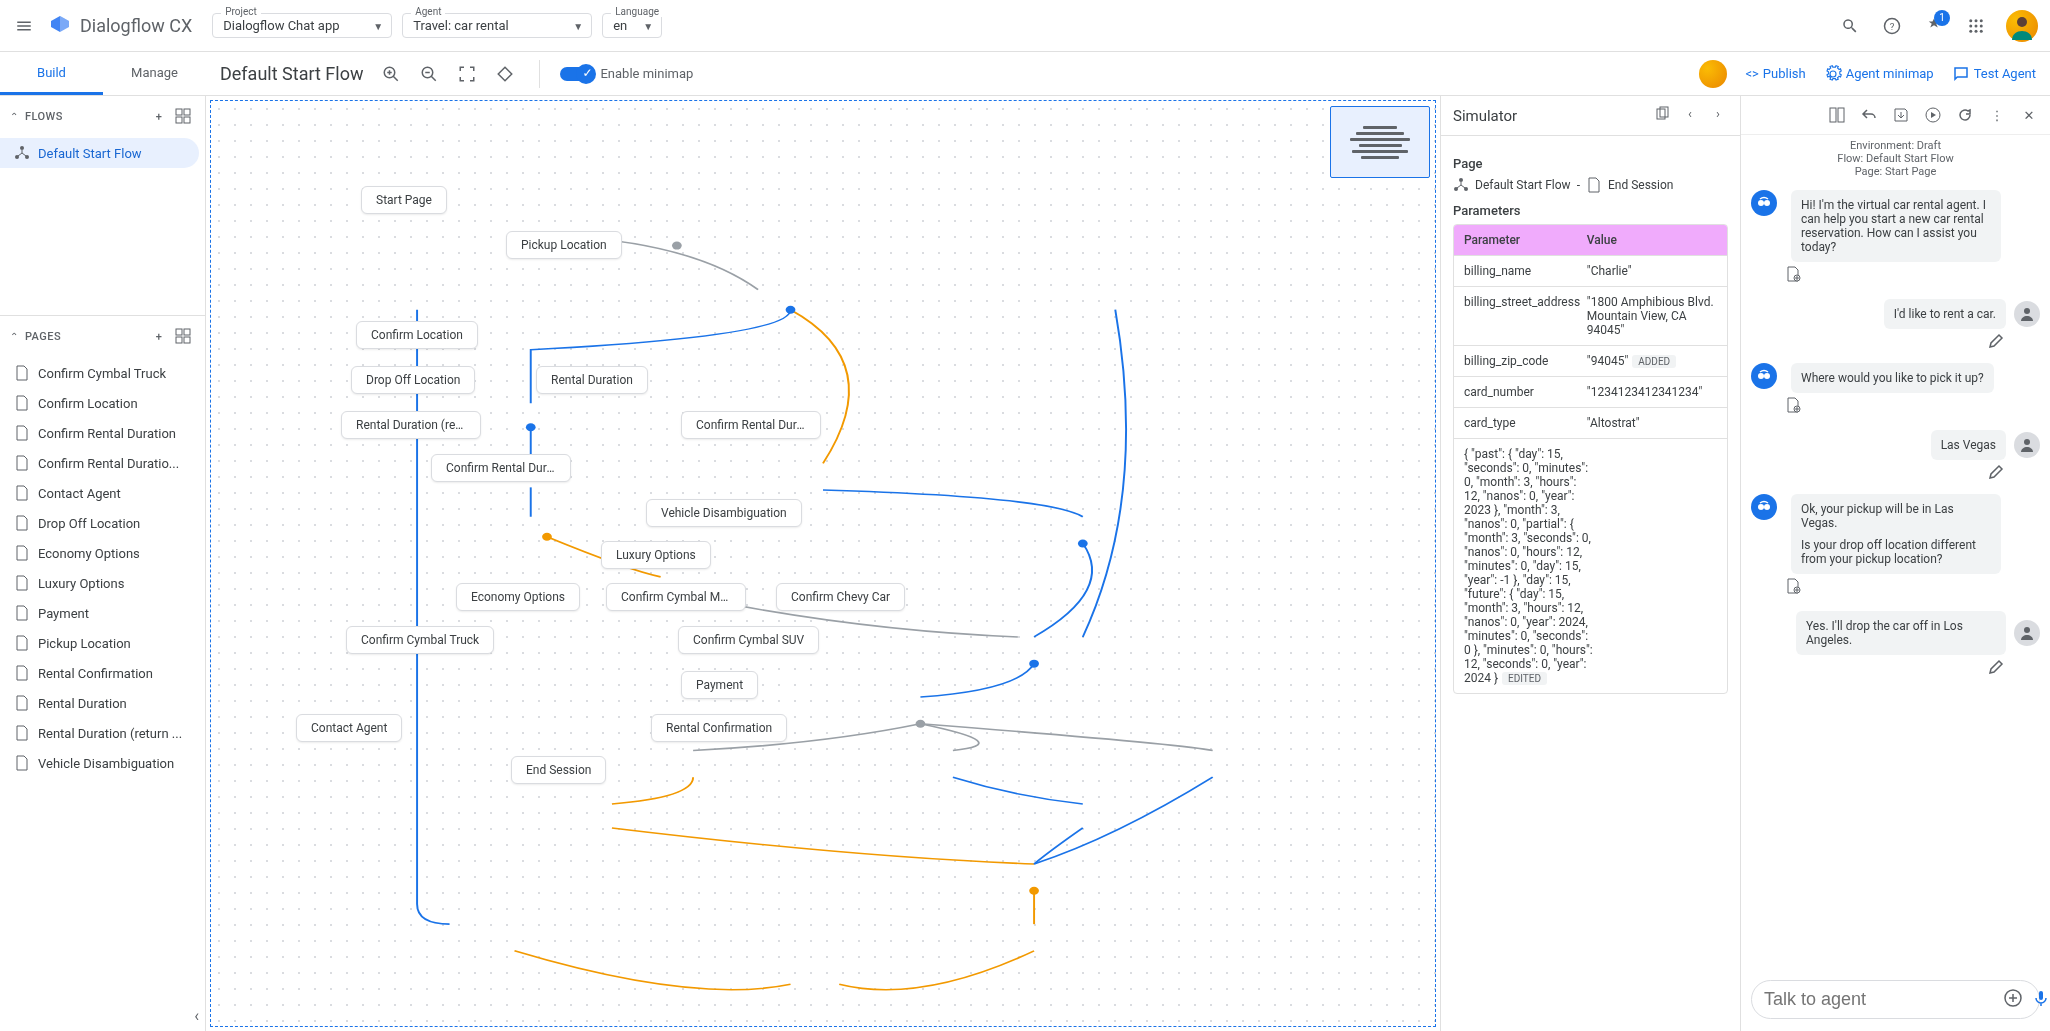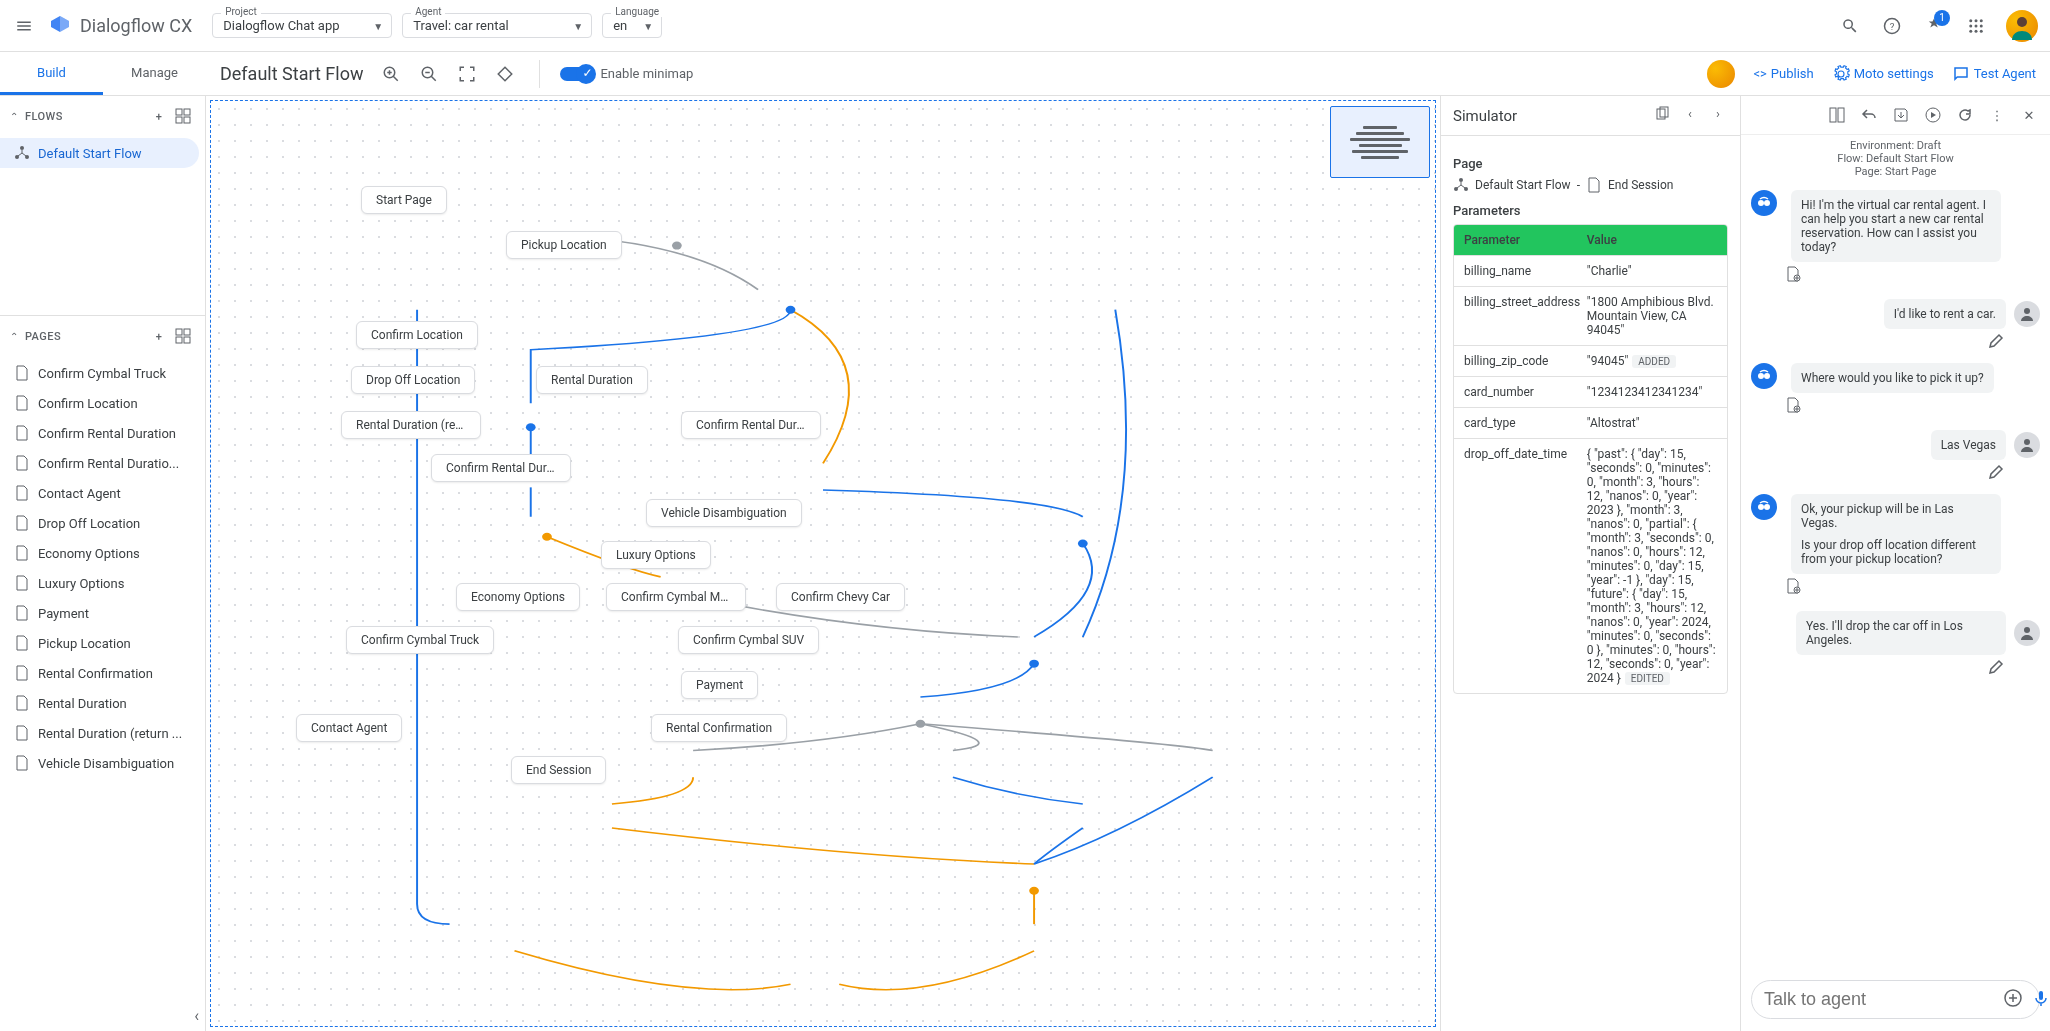--- a/index.html
+++ b/index.html
@@ -81,21 +81,21 @@
 .sim-header .nav-icons span { cursor:pointer; width:20px; text-align:center; }
 .sim-body { flex:1; overflow-y:auto; padding:10px 12px; font-size:12px; }
 .sim-row-label { font-size:13px; font-weight:500; margin:10px 0 6px; }
 .path-row { display:flex; align-items:center; gap:6px; font-size:12px; margin-bottom:10px; }
 .param-table { width:100%; border:1px solid #e0e0e0; border-radius:4px; overflow:hidden; }
 .param-table .row { display:flex; border-bottom:1px solid #e0e0e0; }
 .param-table .row:last-child { border-bottom:none; }
 .param-table .cell { padding:8px 10px; font-size:12px; }
 .param-table .cell.key { width:45%; }
 .param-table .cell.val { width:55%; word-break:break-word; }
-.param-table .header .cell { font-weight:500; background:#22c55e; }
+.param-table .header .cell { font-weight:500; background:#f0abfc; }
 .chip { display:inline-block; background:#f1f3f4; border-radius:3px; padding:1px 6px; font-size:10px; margin-left:4px; color:#5f6368; }
 
 
 .chat-panel { width:310px; border-left:1px solid #e0e0e0; display:flex; flex-direction:column; }
 .chat-header { display:flex; align-items:center; justify-content:flex-end; gap:10px; padding:8px 10px; color:#5f6368; border-bottom:1px solid #eee; }
 .chat-header .icon-btn { width:22px; height:22px; cursor:pointer; display:flex; align-items:center; justify-content:center; }
 .chat-meta { text-align:center; font-size:11px; color:#5f6368; padding:4px 0 8px; }
 .chat-body { flex:1; overflow-y:auto; padding:4px 10px 10px; }
 .msg-group { margin-bottom:14px; }
 .agent-row { display:flex; gap:14px; align-items:flex-start; }
@@ -233,21 +233,21 @@
     <div class="right-actions">
       <div class="small-avatar"></div>
       <div class="action">
           <span>&lt;&gt;</span>
           <span>Publish</span>
         </div>
       <div class="action">
           <svg class="icon-svg" viewBox="0 0 24 24" style="fill:#1a73e8">
             <path d="M12 8a4 4 0 100 8 4 4 0 000-8zm9 4l2 1-1 3-2-1a8 8 0 01-2 2l1 2-3 1-1-2a8 8 0 01-3 0l-1 2-3-1 1-2a8 8 0 01-2-2l-2 1-1-3 2-1a8 8 0 010-3l-2-1 1-3 2 1a8 8 0 012-2l-1-2 3-1 1 2a8 8 0 013 0l1-2 3 1-1 2a8 8 0 012 2l2-1 1 3-2 1a8 8 0 010 3z" fill="none" stroke="#1a73e8" stroke-width="1.5"></path>
           </svg>
-          <span>Moto settings</span>
+          <span>Agent minimap</span>
         </div>
       <div class="action">
           <svg class="icon-svg" viewBox="0 0 24 24" style="fill:#1a73e8">
             <path d="M4 4h16v12H7l-3 3z" fill="none" stroke="#1a73e8" stroke-width="2"></path>
           </svg>
           <span>Test Agent</span>
         </div>
     </div>
   </div>
 
@@ -498,21 +498,20 @@
               </div>
               <div class="row">
                 <div class="cell key">card_number</div>
                 <div class="cell val">"1234123412341234"</div>
               </div>
               <div class="row">
                 <div class="cell key">card_type</div>
                 <div class="cell val">"Altostrat"</div>
               </div>
               <div class="row">
-                <div class="cell key">drop_off_date_time</div>
                 <div class="cell val">{ "past": { "day": 15, "seconds": 0, "minutes": 0, "month": 3, "hours": 12, "nanos": 0, "year": 2023 }, "month": 3, "nanos": 0, "partial": { "month": 3, "seconds": 0, "nanos": 0, "hours": 12, "minutes": 0, "day": 15, "year": -1 }, "day": 15, "future": { "day": 15, "month": 3, "hours": 12, "nanos": 0, "year": 2024, "minutes": 0, "seconds": 0 }, "minutes": 0, "hours": 12, "seconds": 0, "year": 2024 }<span class="chip">EDITED</span></div>
               </div>
             </div>
         </div>
       </div>
     </div>
 
     <div class="chat-panel">
       <div class="chat-header">
         <div class="icon-btn">

